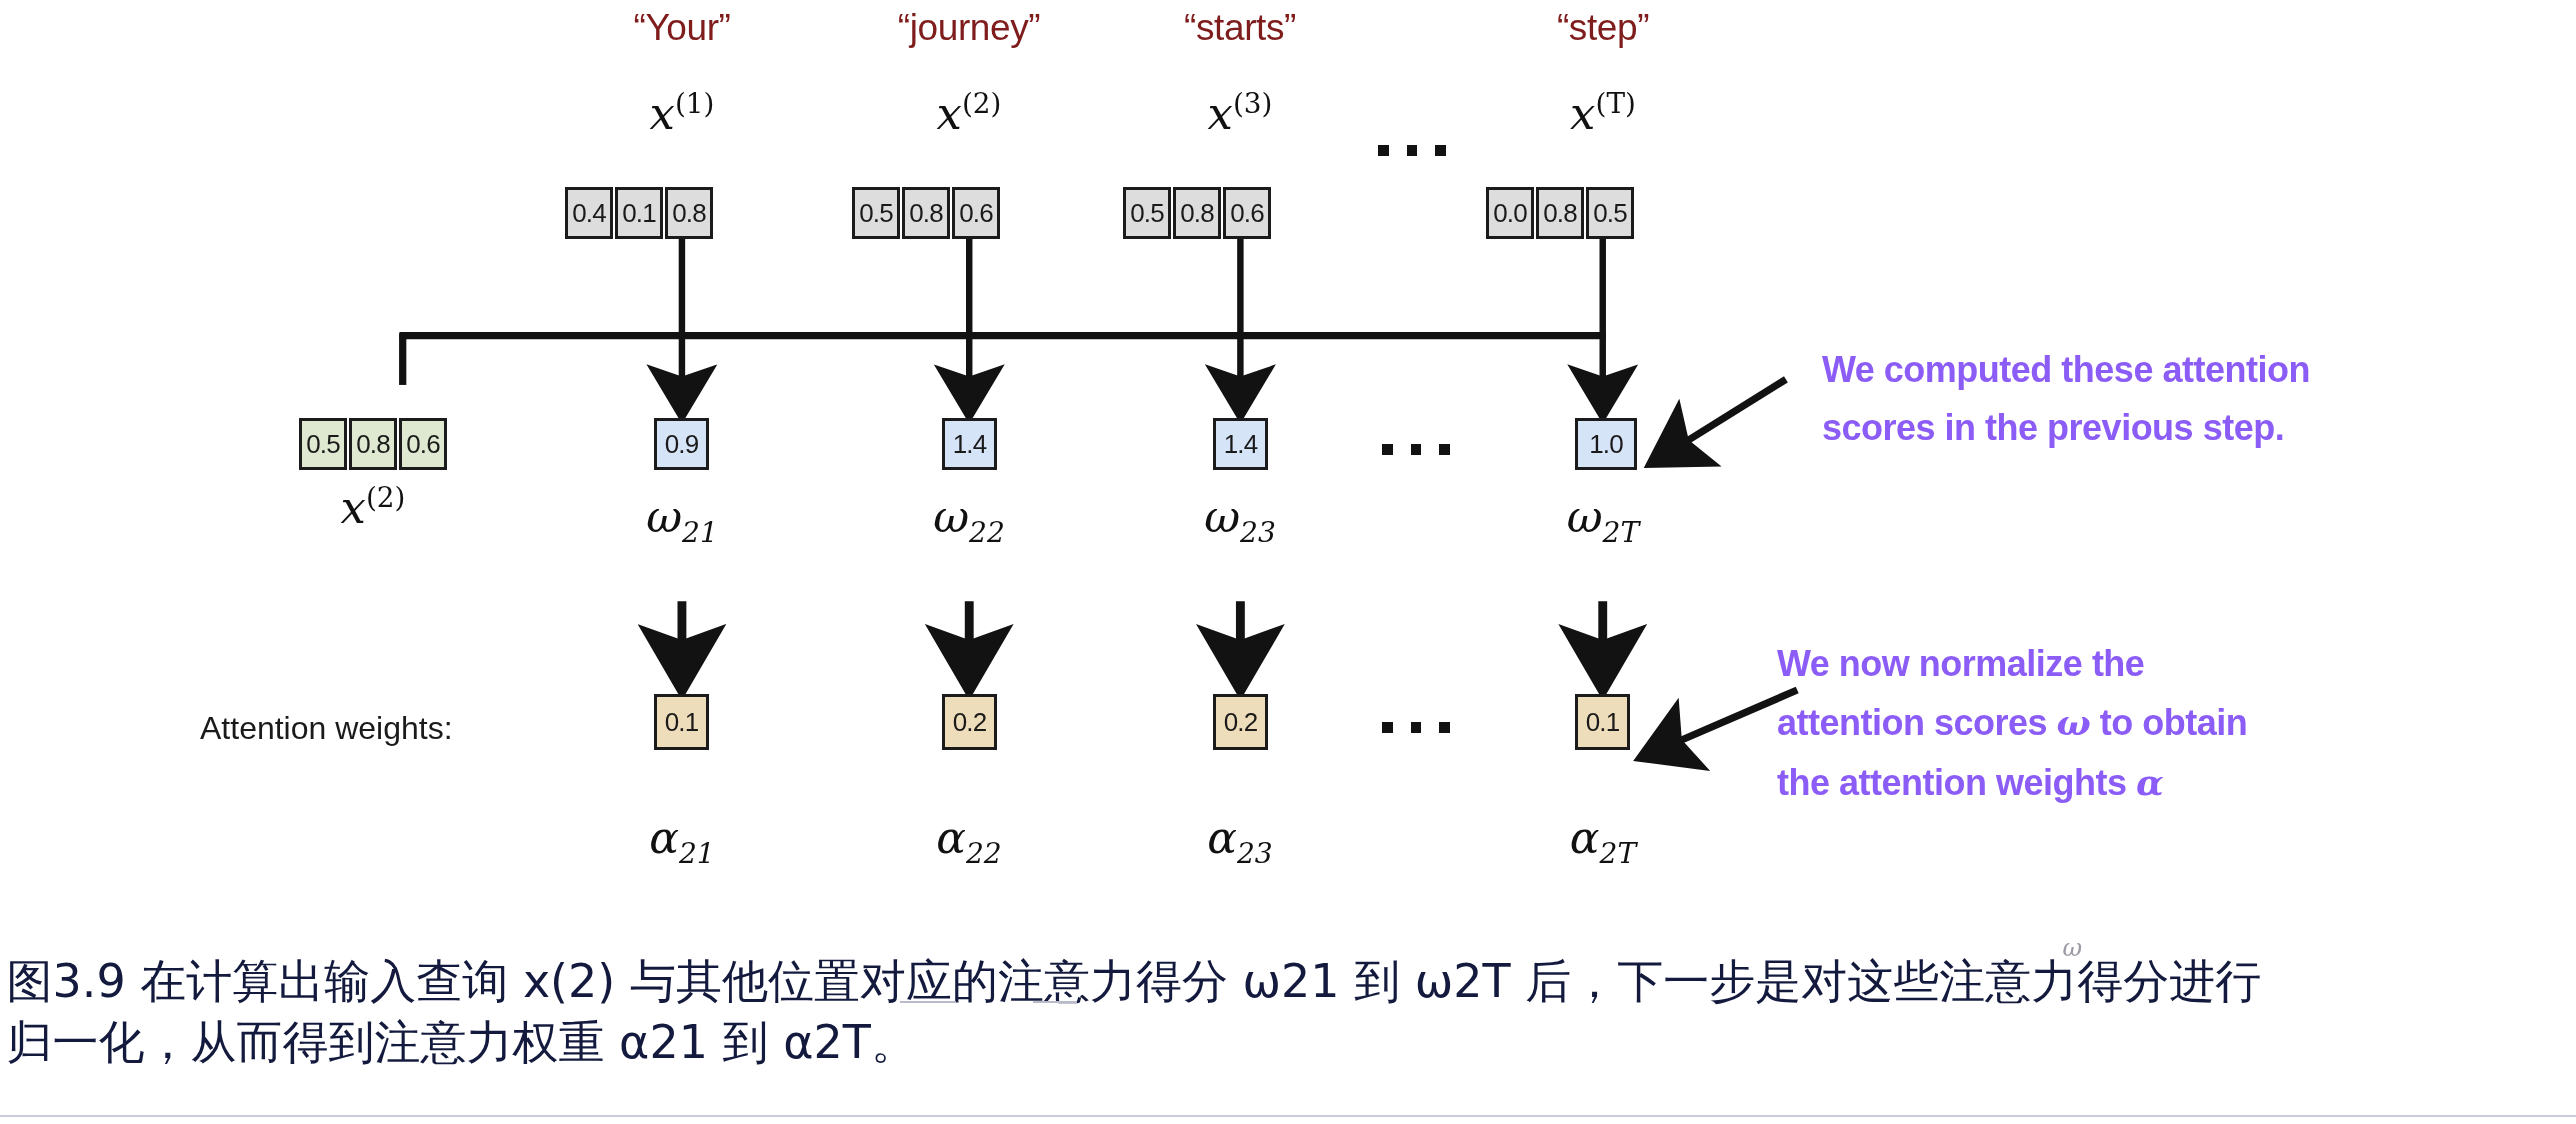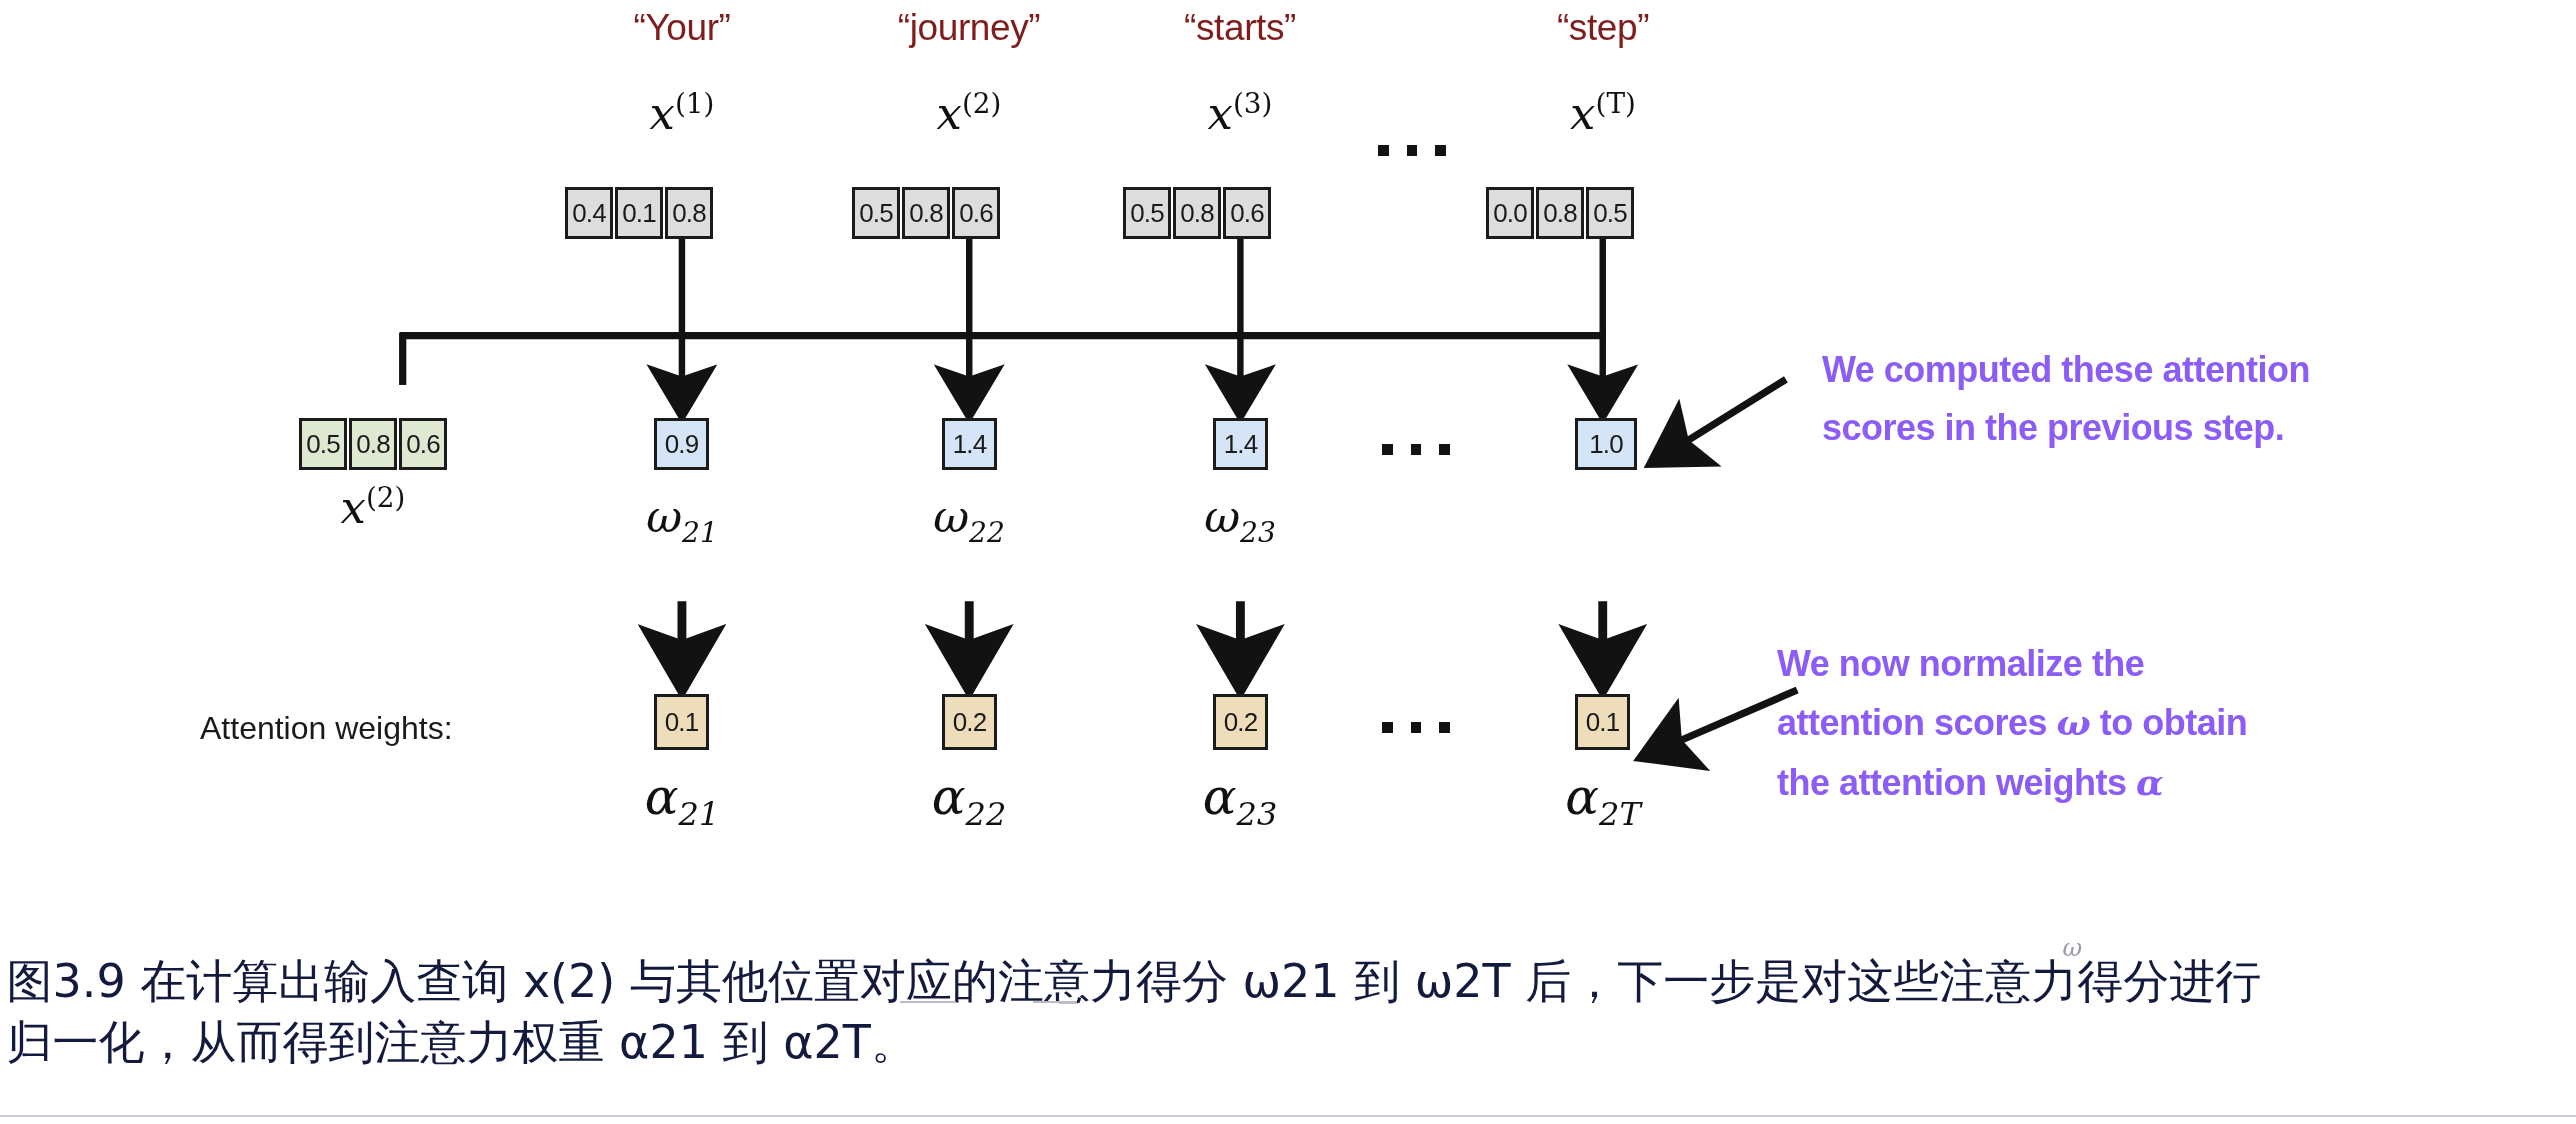--- a/index.html
+++ b/index.html
@@ -39,21 +39,21 @@
     font-size:0.62em;
     vertical-align:super;
     font-family:"DejaVu Serif","Liberation Serif",serif;
   }
   .math .sub{
     font-size:0.64em;
     vertical-align:sub;
   }
   .xlabel{font-size:45px;}
   .wlabel{font-size:44px;}
-  .alabel{font-size:50px;}
+  .alabel{font-size:44px;margin-top:44px;}
 
   
   .cell{
     position:absolute;
     box-sizing:border-box;
     border:3.2px solid #1b1b1b;
     display:flex;
     align-items:center;
     justify-content:center;
     font-family:"Liberation Sans",sans-serif;
@@ -218,20 +218,23 @@
 
   <div class="abs math wlabel" style="left:565px;top:491px;width:234px;">
     <span>ω</span><span class="sub">21</span>
   </div>
   <div class="abs math wlabel" style="left:852px;top:491px;width:234px;">
     <span>ω</span><span class="sub">22</span>
   </div>
   <div class="abs math wlabel" style="left:1123px;top:491px;width:234px;">
     <span>ω</span><span class="sub">23</span>
   </div>
+  <div class="abs math wlabel" style="left:1486px;top:491px;width:234px;">
+    <span>ω</span><span class="sub">2T</span>
+  </div>
 
   <div class="abs plain" style="left:200px;top:710px;">Attention weights:</div>
 
   <div class="cell tan" style="left:654px;top:694px;width:55px;height:56px;">0.1</div>
   <div class="cell tan" style="left:942px;top:694px;width:55px;height:56px;">0.2</div>
   <div class="cell tan" style="left:1213px;top:694px;width:55px;height:56px;">0.2</div>
   <div class="cell tan" style="left:1575px;top:694px;width:55px;height:56px;">0.1</div>
 
   <div class="dots" style="left:1382px;top:722px;">
     <i></i>

